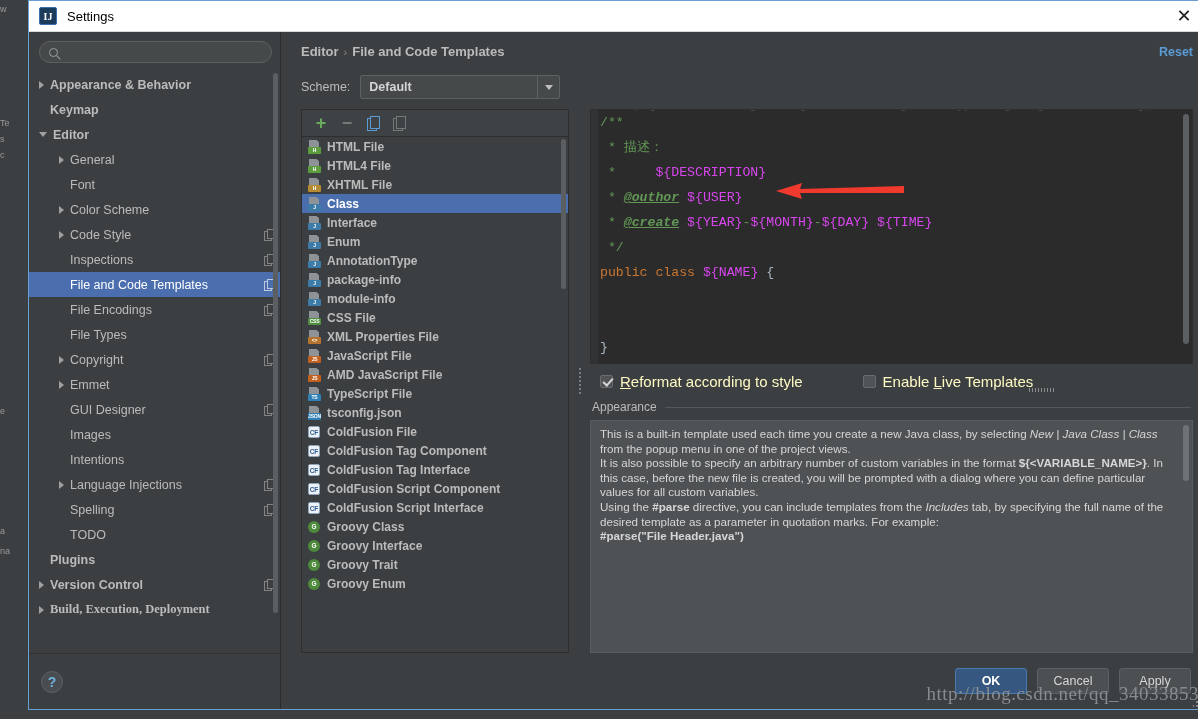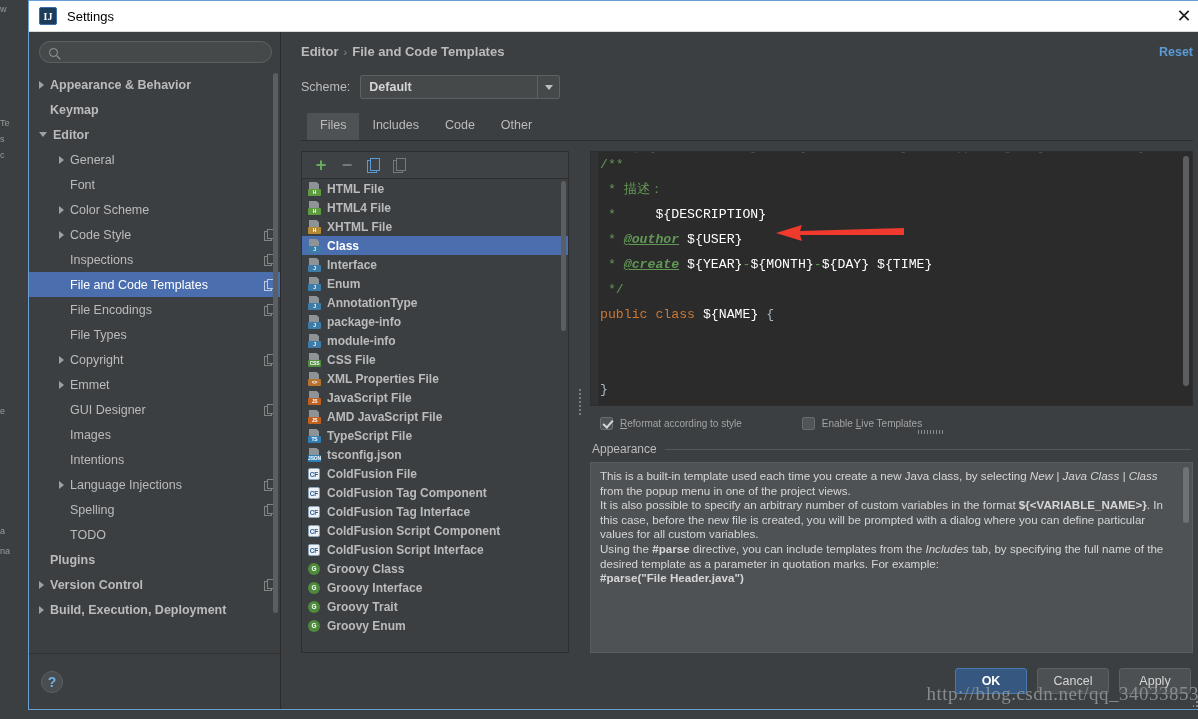--- a/index.html
+++ b/index.html
@@ -284,21 +284,21 @@
     background: #313335;
   }
   #code-text {
     position: absolute; left: 7px; right: 12px; top: 0; bottom: 0;
     font-family: "Liberation Mono", monospace;
     font-size: 13.2px; line-height: 25px;
     color: #a9b7c6; white-space: pre; padding-left: 2px;
   }
   .cl-comment { color: #629755; }
   .cl-tag { color: #629755; font-weight: bold; font-style: italic; text-decoration: underline; }
-  .cl-var { color: #ffffff; }
+  .cl-var { color: #d946ef; }
   .cl-kw { color: #cc7832; }
   .cl-plain { color: #a9b7c6; }
   .cl-dim { color: #6a6a6a; }
   #code-firstline {
     position: absolute; left: 9px; top: -13px;
     font-family: "Liberation Mono", monospace; font-size: 13.2px;
     white-space: pre; opacity: .55;
   }
   #code-scrollbar {
     position: absolute; right: 3px; top: 4px;
@@ -317,21 +317,21 @@
   .cbx .box {
     width: 13px; height: 13px; border: 1px solid #6a6d6f;
     background: #515456; margin-right: 7px; position: relative;
     border-radius: 2px; flex: 0 0 auto;
   }
   .cbx.checked .box::after {
     content: ''; position: absolute; left: 3.5px; top: 0.5px;
     width: 4px; height: 8px; border: solid #d8d8d8;
     border-width: 0 2px 2px 0; transform: rotate(42deg);
   }
-  .cbx .txt { font-size: 10px; color: #a3a3a3; }
+  .cbx .txt { font-size: 15px; color: #fef9c3; }
   .cbx .txt u { text-decoration: underline; }
   #live-templates-grip {
     position: relative; top: 9px; left: -64px;
     width: 26px; height: 4px;
     background: repeating-linear-gradient(to right,#8a8d8e 0 1px,transparent 1px 3px);
   }
 
   #desc-header {
     display: flex; align-items: center; gap: 8px;
     padding: 0 2px 0 2px; height: 18px; flex: 0 0 18px;
@@ -537,21 +537,21 @@
             </div>
             <div class="tree-item bold" style="padding-left: 10px;">
               <span class="arrow none"></span>
               <span class="lbl">Plugins</span>
             </div>
             <div class="tree-item bold" style="padding-left: 10px;">
               <span class="arrow collapsed"></span>
               <span class="lbl">Version Control</span>
               <span class="copy-badge"></span>
             </div>
-            <div class="tree-item bold" style="padding-left: 10px;">
+            <div class="tree-item bold" style="padding-left: 10px; font-family: Liberation Serif, serif;">
               <span class="arrow collapsed"></span>
               <span class="lbl">Build, Execution, Deployment</span>
             </div>
           </div>
         <div id="tree-scrollbar"></div>
       </div>
       <div id="sidebar-footer">
         <div id="help-button">?</div>
       </div>
     </div>
@@ -569,26 +569,20 @@
         <div id="scheme-row">
           <span id="scheme-label">Scheme:</span>
           <div id="scheme-combo">
             <div id="scheme-value">Default</div>
             <div id="scheme-arrow">
                 <i></i>
               </div>
           </div>
         </div>
 
-        <div id="tabs-row">
-            <div class="tab active">Files</div>
-            <div class="tab">Includes</div>
-            <div class="tab">Code</div>
-            <div class="tab">Other</div>
-          </div>
       </div>
 
       <div id="panes">
 
         <div id="list-pane">
           <div id="list-toolbar">
             <div class="tbtn add">+</div>
             <div class="tbtn remove">−</div>
             <div class="tbtn copy">
                 <span class="doc-icon"></span>

